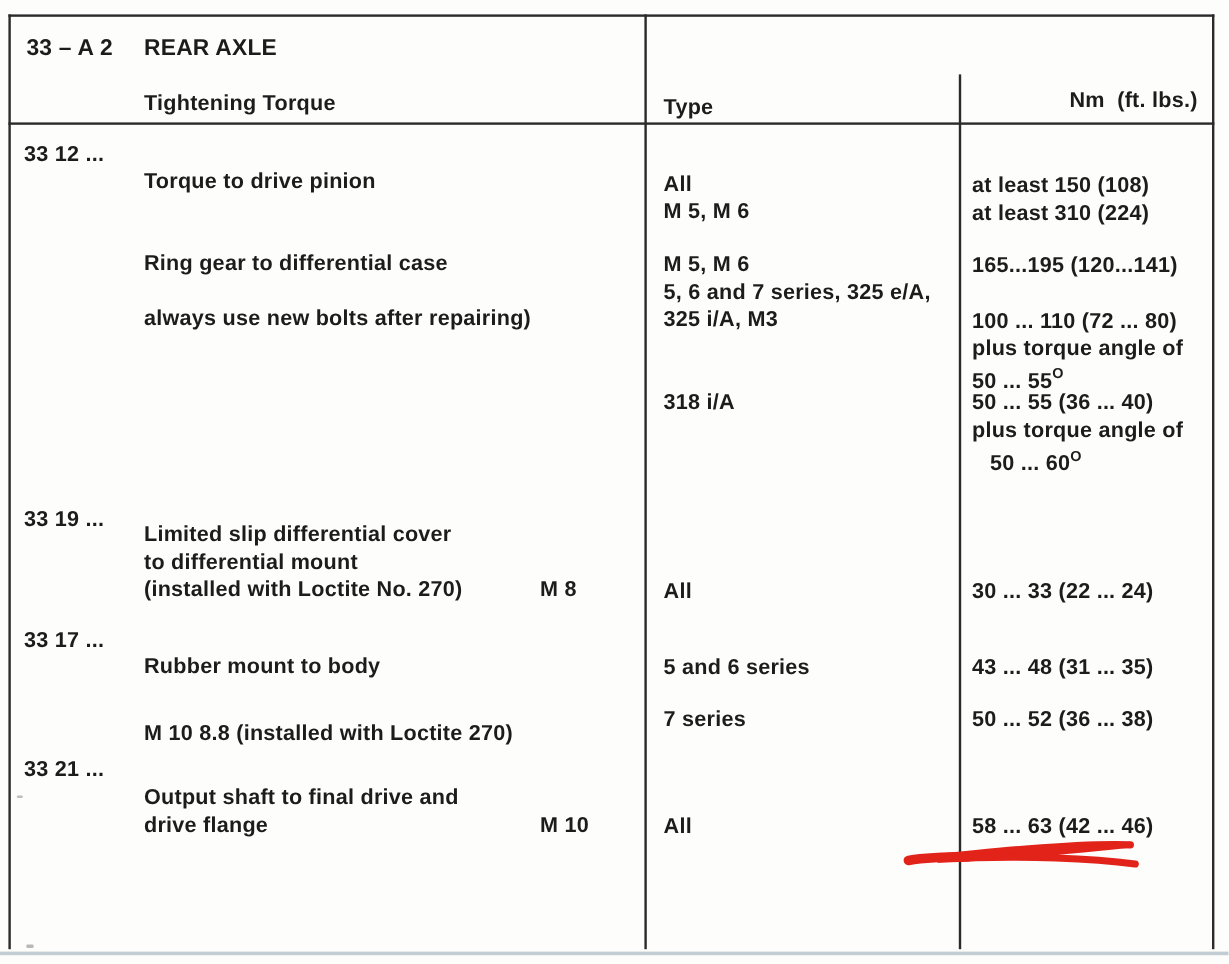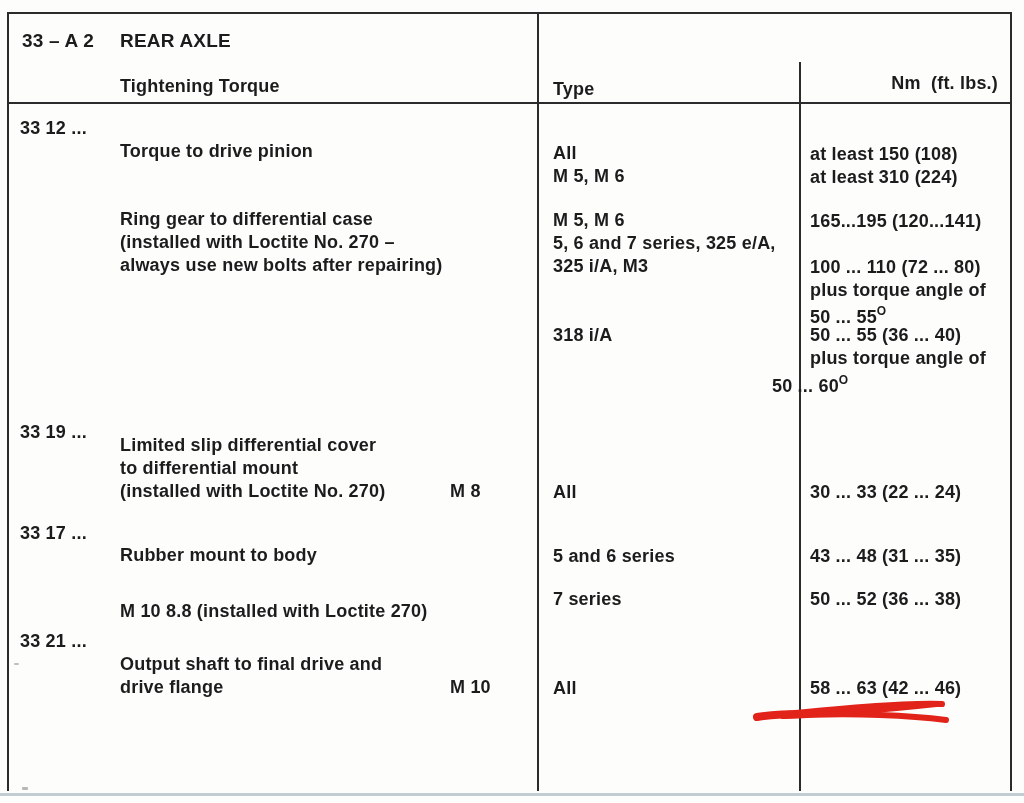--- a/index.html
+++ b/index.html
@@ -53,33 +53,32 @@
 
   <span class="txt" style="left:20px;top:119px;">33 12 ...</span>
 
   <span class="txt" style="left:120px;top:142px;">Torque to drive pinion</span>
   <span class="txt" style="left:553px;top:144px;">All</span>
   <span class="txt" style="left:810px;top:145px;text-align:center;">at least 150 (108)</span>
   <span class="txt" style="left:553px;top:167px;">M 5, M 6</span>
   <span class="txt" style="left:810px;top:168px;">at least 310 (224)</span>
 
   <span class="txt" style="left:120px;top:210px;">Ring gear to differential case</span>
-  <span class="txt" style="left:120px;top:233px;">(installed with Loctite No. 270 –</span>
   <span class="txt" style="left:120px;top:256px;text-align:center;">always use new bolts after repairing)</span>
   <span class="txt" style="left:553px;top:211px;">M 5, M 6</span>
   <span class="txt" style="left:810px;top:212px;">165...195 (120...141)</span>
   <span class="txt" style="left:553px;top:234px;">5, 6 and 7 series, 325 e/A,</span>
   <span class="txt" style="left:553px;top:257px;">325 i/A, M3</span>
   <span class="txt" style="left:810px;top:258px;">100 ... 110 (72 ... 80)</span>
   <span class="txt" style="left:810px;top:281px;">plus torque angle of</span>
   <span class="txt" style="left:810px;top:303px;"><span>50 ... 55</span><sup class="deg">O</sup></span>
   <span class="txt" style="left:553px;top:326px;">318 i/A</span>
   <span class="txt" style="left:810px;top:326px;">50 ... 55 (36 ... 40)</span>
   <span class="txt" style="left:810px;top:349px;">plus torque angle of</span>
-  <span class="txt" style="left:772px;top:372px;"><span>50 ... 60</span><sup class="deg">O</sup></span>
+  <span class="txt" style="left:825px;top:372px;"><span>50 ... 60</span><sup class="deg">O</sup></span>
 
   <span class="txt" style="left:20px;top:423px;">33 19 ...</span>
   <span class="txt" style="left:120px;top:436px;">Limited slip differential cover</span>
   <span class="txt" style="left:120px;top:459px;">to differential mount</span>
   <span class="txt" style="left:120px;top:482px;">(installed with Loctite No. 270)</span>
   <span class="txt" style="left:450px;top:482px;">M 8</span>
   <span class="txt" style="left:553px;top:483px;">All</span>
   <span class="txt" style="left:810px;top:483px;">30 ... 33 (22 ... 24)</span>
 
   <span class="txt" style="left:20px;top:524px;">33 17 ...</span>

